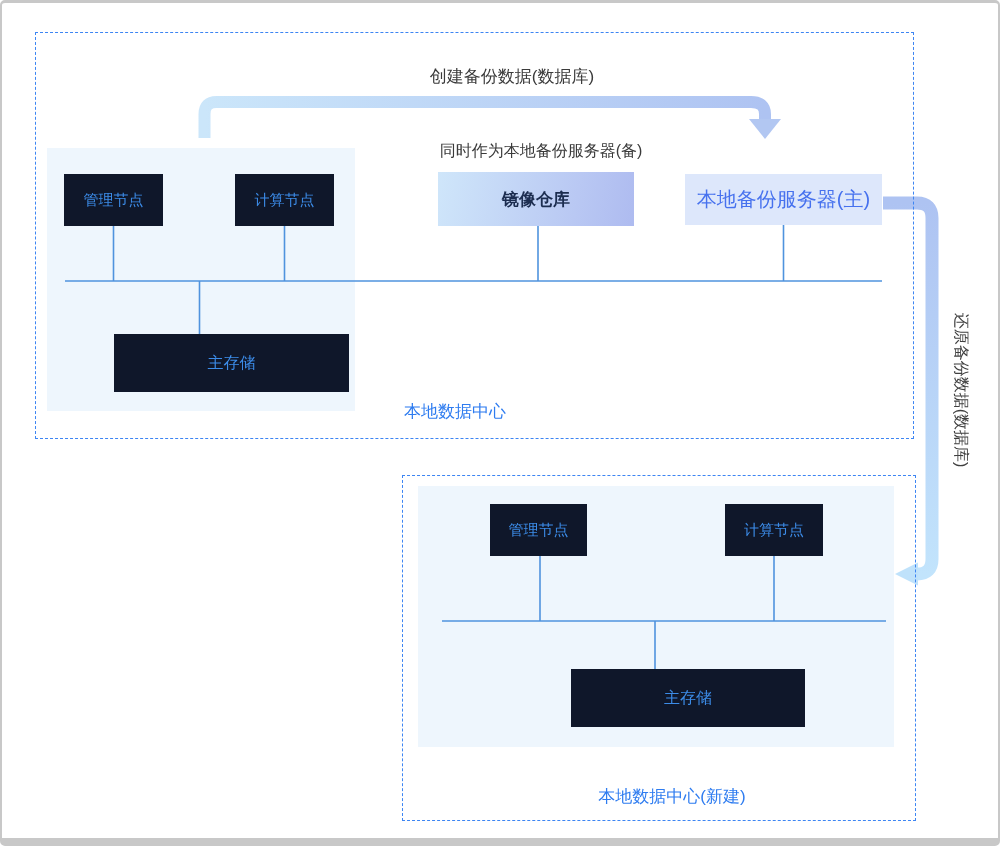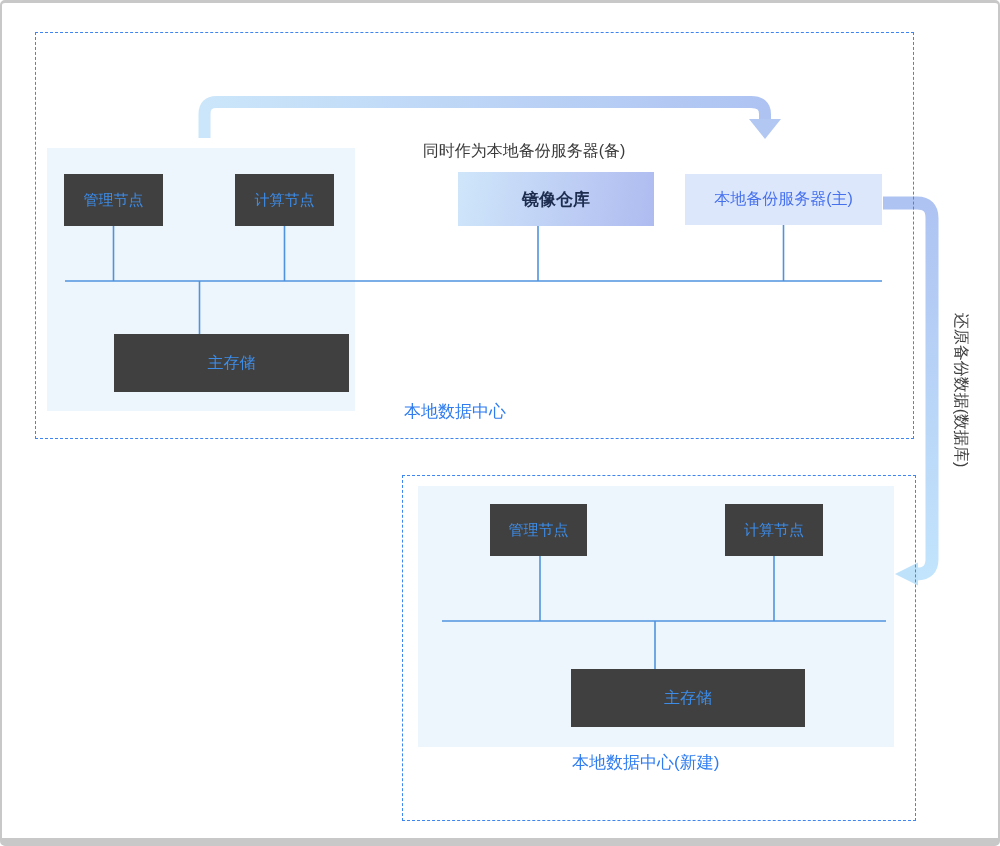--- a/index.html
+++ b/index.html
@@ -12,23 +12,23 @@
   .dashed-box{
     position:absolute;border:1.5px dashed #3d85f3;background:transparent;
     z-index:3;pointer-events:none;box-sizing:border-box;
   }
   .cluster-bg{
     position:absolute;background:#eef6fd;z-index:1;
   }
   #diagram-svg{position:absolute;left:0;top:0;z-index:2;}
   .node{
     position:absolute;z-index:4;display:flex;align-items:center;justify-content:center;
-    background:#404040;color:#3c8ce8;font-size:15px;box-sizing:border-box;
+    background:#0f172a;color:#3c8ce8;font-size:15px;box-sizing:border-box;
   }
-  .node-backup{background:#dde7fb;color:#4671ee;font-size:16px;}
+  .node-backup{background:#dde7fb;color:#4671ee;font-size:20px;}
   .node-mirror{
     background:linear-gradient(100deg,#cfe6fa 0%,#b9c8f3 70%,#aebbf0 100%);
     color:#1c2d50;font-weight:700;font-size:17px;
   }
   .node-storage{font-size:16px;margin-left:32px;}
   .dc-label{
     position:absolute;z-index:4;color:#2e7cf0;font-size:17px;white-space:nowrap;
   }
   .flow-label{
     position:absolute;z-index:4;color:#3a3a3a;font-size:17px;white-space:nowrap;text-align:center;
@@ -83,28 +83,29 @@
 
     <g>
       <path d="M 881 200 L 915 200 Q 930 200 930 215 L 930 556 Q 930 571 915 571 L 912 571" fill="none" stroke="url(#restoreGrad)" stroke-width="13"></path>
       <polygon points="916,559.5 916,582.5 893,571" fill="#bfe2fb"></polygon>
     </g>
   </svg>
 
   <div class="dashed-box" style="left:33px;top:29px;width:879px;height:407px;"></div>
   <div class="dashed-box" style="left:400px;top:472px;width:514px;height:346px;"></div>
 
-  <div class="flow-label flow-note" style="left:372px;top:138px;width:300px;">同时作为本地备份服务器(备)</div>
+  <div class="flow-label" style="left:360px;top:62px;width:300px;">创建备份数据(数据库)</div>
+  <div class="flow-label flow-note" style="left:389px;top:138px;width:300px;">同时作为本地备份服务器(备)</div>
   <div class="flow-label-vertical" style="left:969px;top:292px;">还原备份数据(数据库)</div>
 
   <div class="node" style="left:62px;top:171px;width:99px;height:52px;">管理节点</div>
   <div class="node" style="left:233px;top:171px;width:99px;height:52px;">计算节点</div>
-  <div class="node node-mirror" style="left:436px;top:169px;width:196px;height:54px;margin-left:20px;">镜像仓库</div>
+  <div class="node node-mirror" style="left:436px;top:169px;width:196px;height:54px;">镜像仓库</div>
   <div class="node node-backup" style="left:683px;top:171px;width:197px;height:51px;">本地备份服务器(主)</div>
   <div class="node node-storage" style="left:80px;top:331px;width:235px;height:58px;">主存储</div>
   <div class="dc-label" style="left:402px;top:397px;font-family:Liberation Serif, serif;">本地数据中心</div>
 
   <div class="node" style="left:488px;top:501px;width:97px;height:52px;">管理节点</div>
   <div class="node" style="left:723px;top:501px;width:98px;height:52px;">计算节点</div>
   <div class="node node-storage" style="left:537px;top:666px;width:234px;height:58px;">主存储</div>
-  <div class="dc-label" style="left:570px;top:748px;width:200px;">本地数据中心(新建)</div>
+  <div class="dc-label" style="left:570px;top:782px;width:200px;text-align:center;">本地数据中心(新建)</div>
 
 </div>
 
 </body></html>

